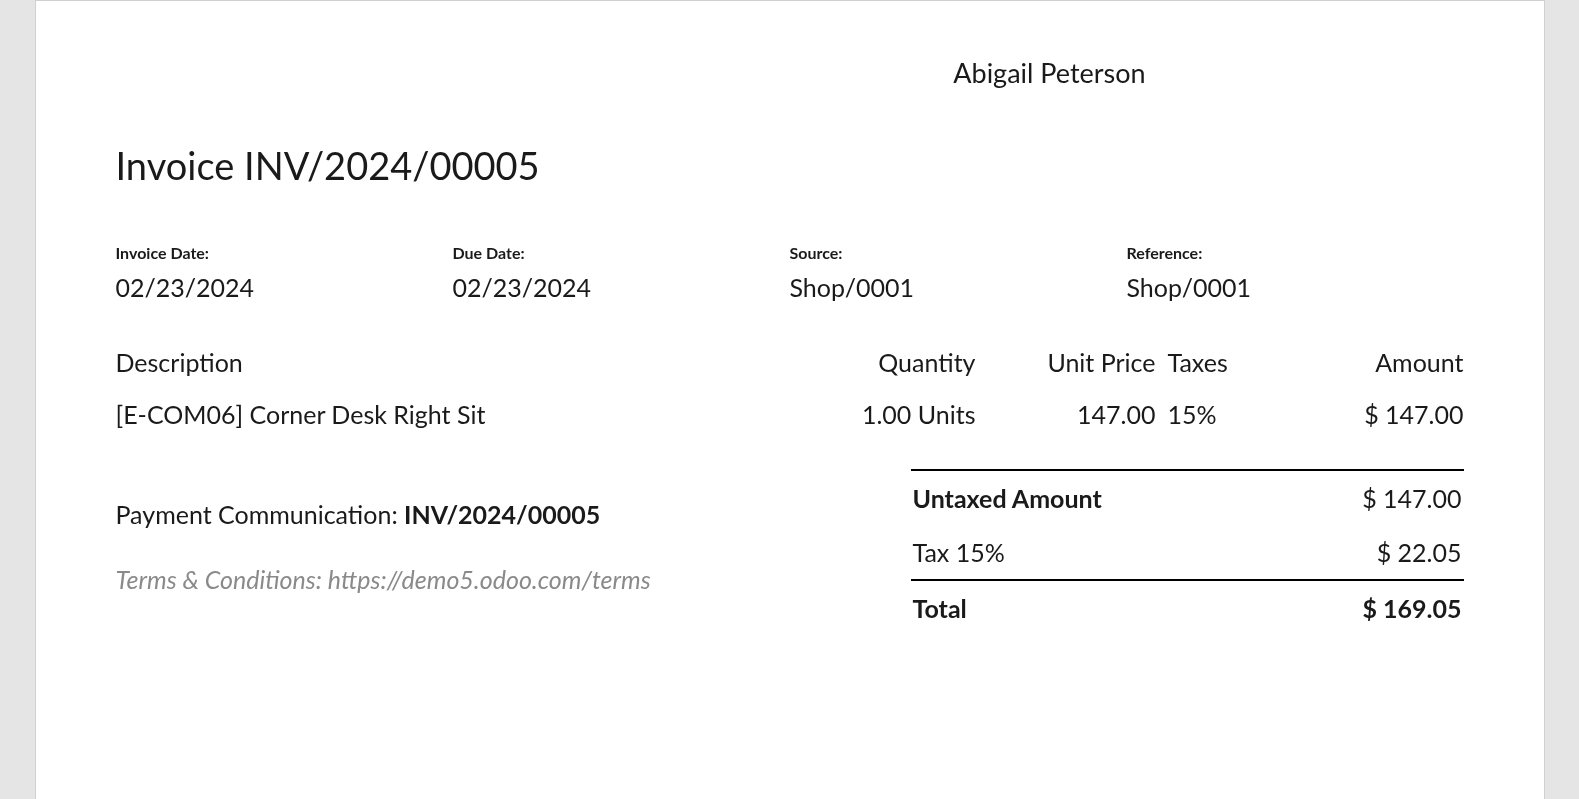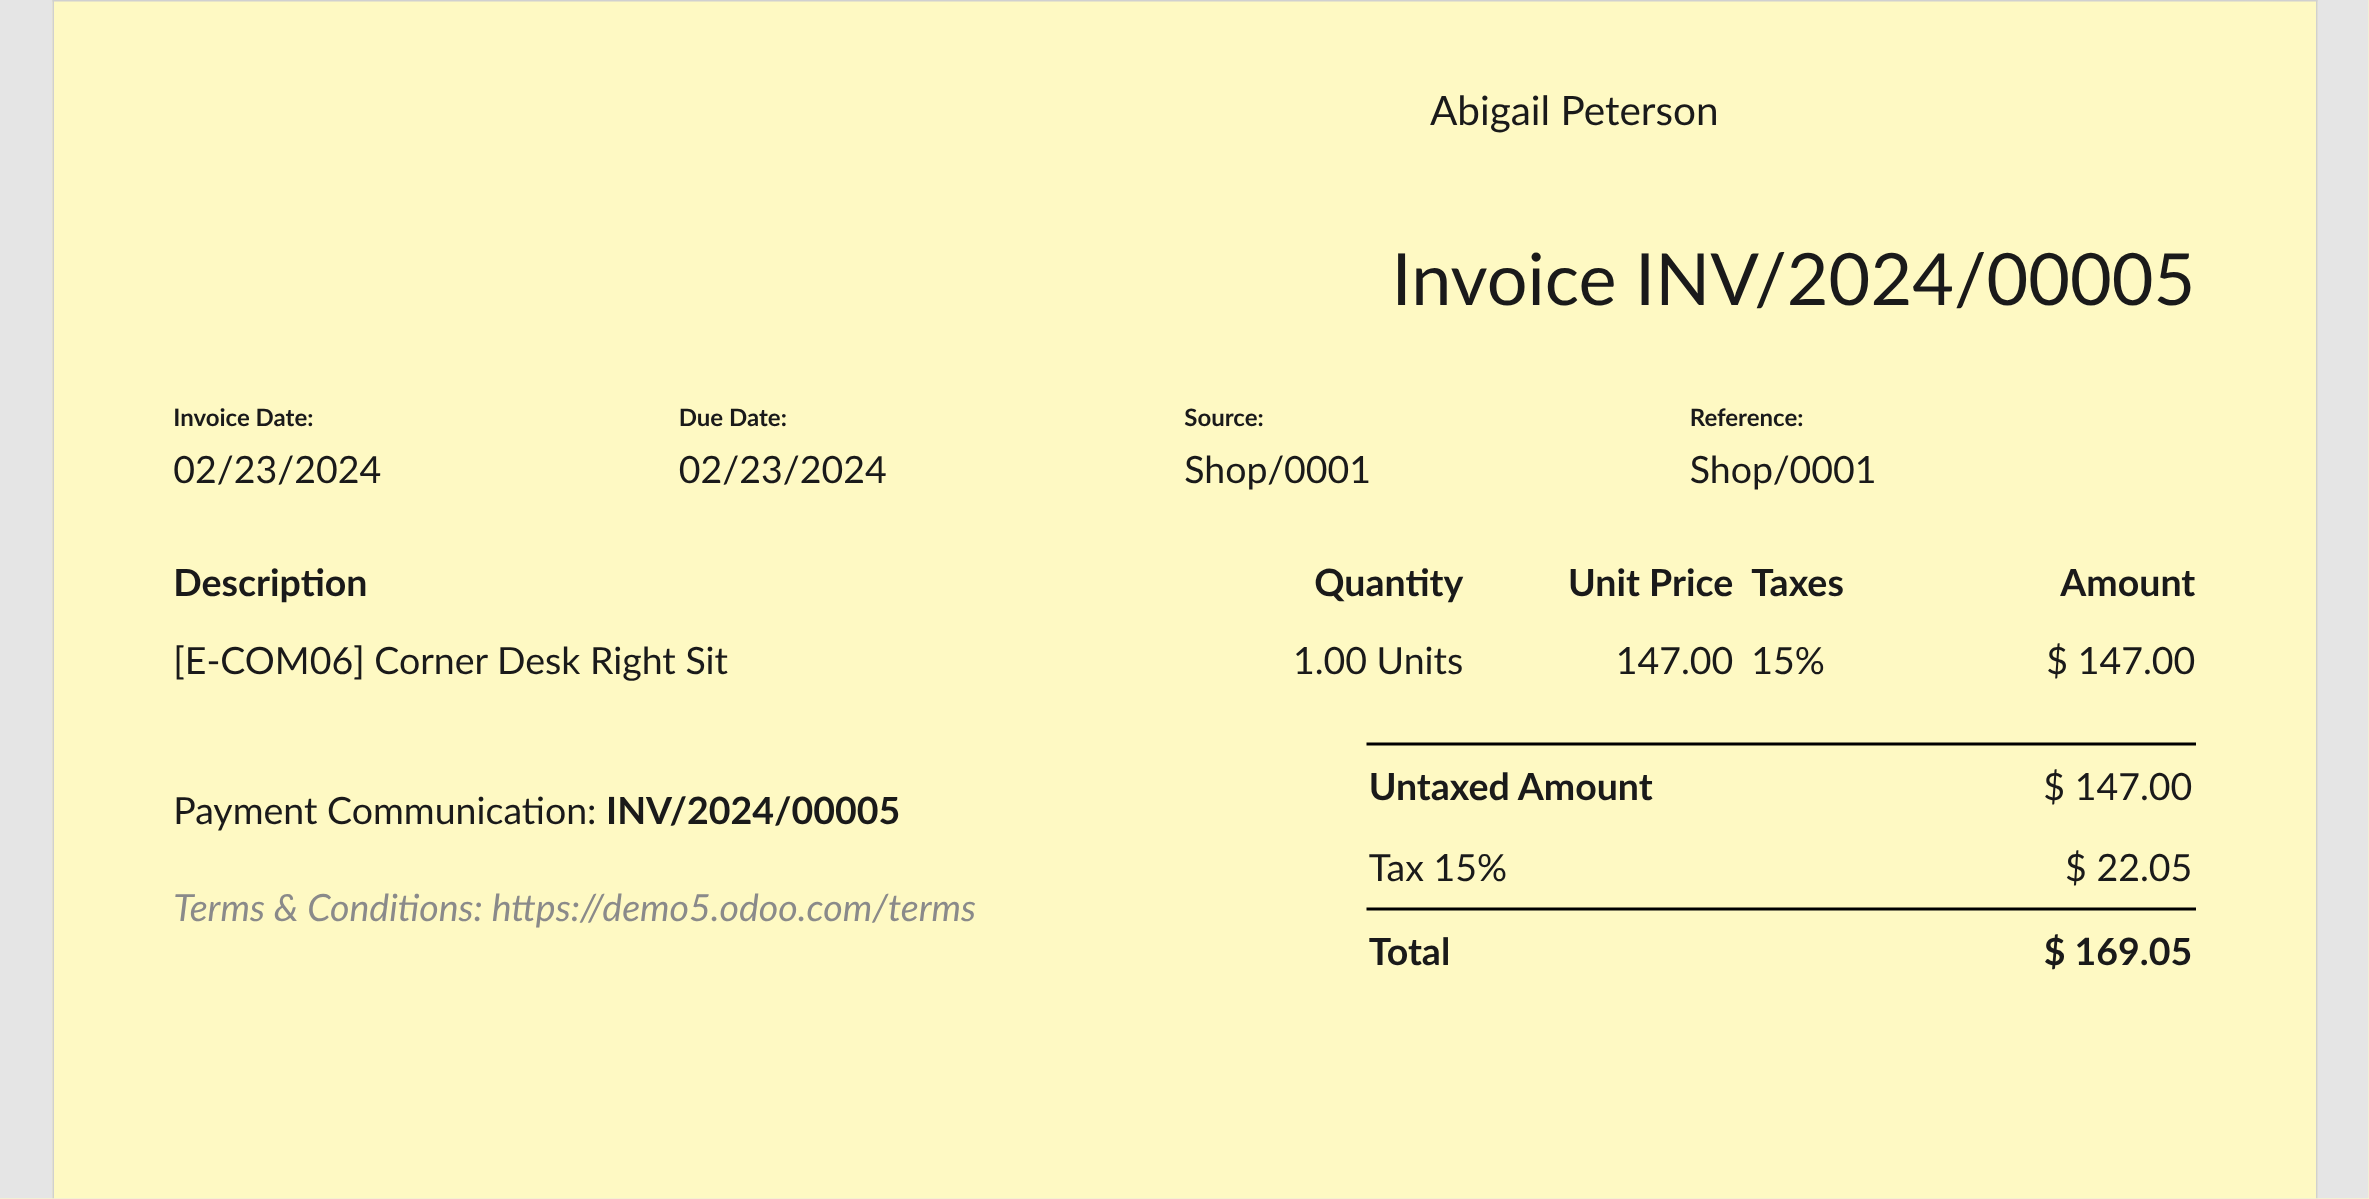--- a/index.html
+++ b/index.html
@@ -3,41 +3,40 @@
 <meta charset="utf-8">
 <style>
   * { box-sizing: border-box; margin: 0; padding: 0; }
   html, body { height: 100%; }
   body {
     font-family: "Lato", "Helvetica Neue", Helvetica, Arial, sans-serif;
     background: #e5e5e5;
     overflow-y: scroll;
   }
   .page {
-    background: #fef9c3;
+    background: #ffffff;
     width: 1510px;
     min-height: 799px;
     margin: 0 auto;
     border-left: 1px solid #d0d0d0;
     border-right: 1px solid #d0d0d0;
     border-top: 1px solid #d0d0d0;
     padding: 0 80px 80px 80px;
     color: #1a1a1a;
   }
   .customer-name {
     text-align: center;
     font-size: 27px;
     padding-top: 55px;
     padding-left: 520px;
   }
   .invoice-title {
-    font-size: 48px;
+    font-size: 38px;
     font-weight: 400;
-    margin-top: 68px;
-    text-align: right;
+    margin-top: 53px;
   }
   .meta-row {
     display: flex;
     margin-top: 55px;
   }
   .meta-block {
     display: flex;
     flex-direction: column;
   }
   .meta-block.invoice-date { width: 340px; }
@@ -57,21 +56,21 @@
   }
   .lines-header, .lines-row {
     display: flex;
     align-items: baseline;
   }
   .col-desc  { flex: 0 0 580px; text-align: left; }
   .col-qty   { flex: 0 0 280px; text-align: right; }
   .col-price { flex: 0 0 180px; text-align: right; }
   .col-tax   { flex: 0 0 100px; text-align: left; padding-left: 12px; }
   .col-amount{ flex: 1 1 auto;  text-align: right; }
-  .lines-header { font-size: 25px; font-weight: 700; }
+  .lines-header { font-size: 25px; font-weight: 400; }
   .lines-row    { font-size: 25px; margin-top: 22px; }
 
   .bottom {
     display: flex;
     margin-top: 40px;
     align-items: flex-start;
   }
   .bottom-left {
     flex: 0 0 795px;
     padding-top: 30px;

